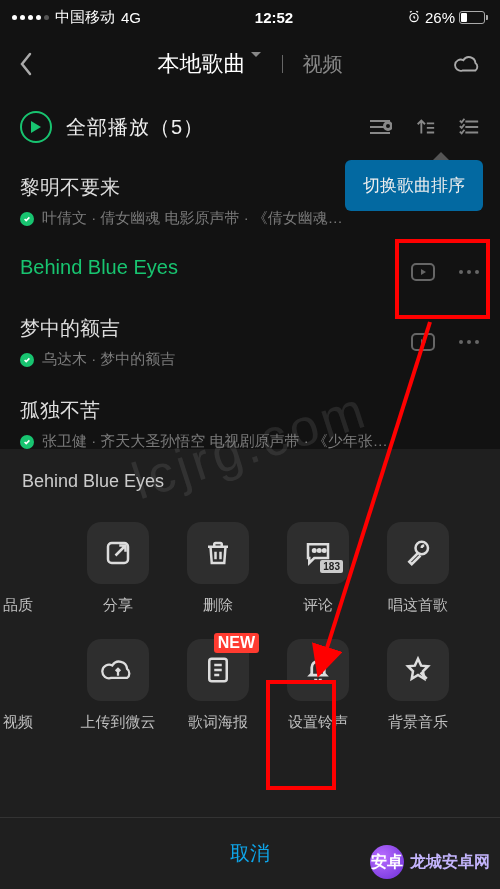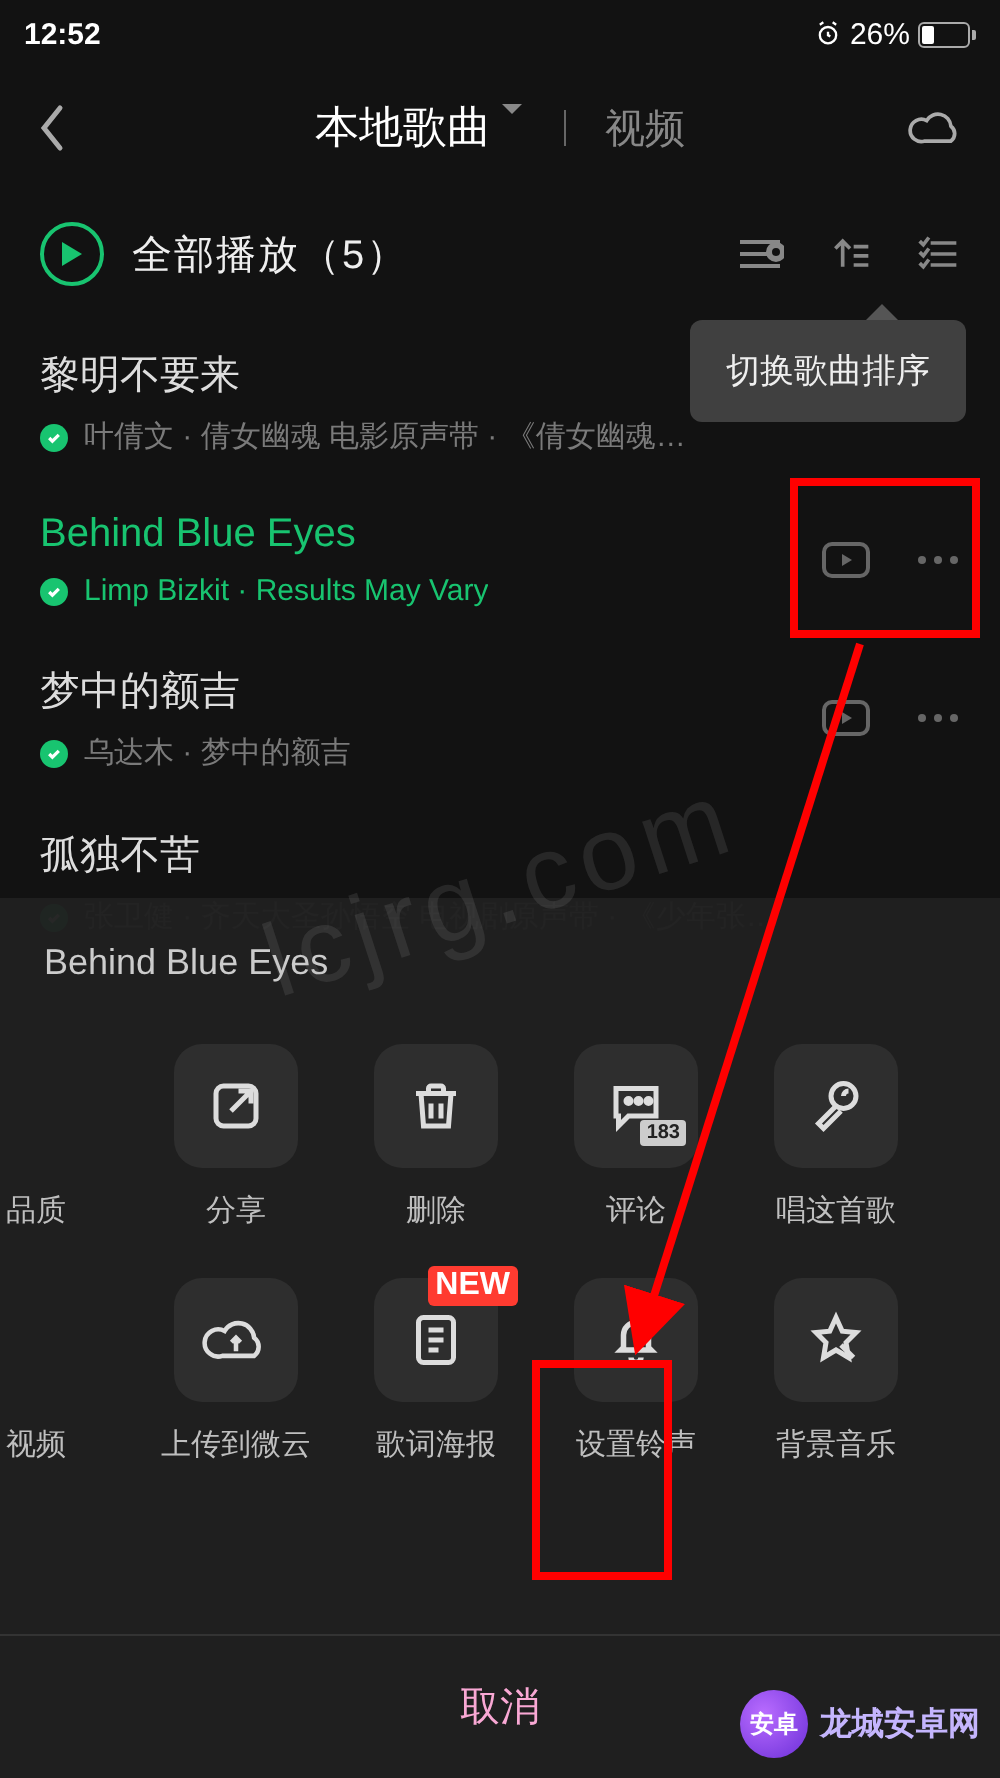--- a/index.html
+++ b/index.html
@@ -39,49 +39,60 @@
   .song-main { flex: 1; min-width: 0; }
   .song-title { font-size: 20px; color: #ddd; margin-bottom: 8px; white-space: nowrap; overflow: hidden; text-overflow: ellipsis; }
   .song-title.active { color: #18c470; }
   .song-sub { font-size: 15px; color: #7a7a7a; display: flex; align-items: center; gap: 8px; white-space: nowrap; overflow: hidden; }
   .song-sub.active { color: #18c470; }
   .song-check { width: 14px; height: 14px; background: #18c470; border-radius: 50%; flex-shrink: 0; display: inline-flex; align-items: center; justify-content: center; }
   .song-sub-text { overflow: hidden; text-overflow: ellipsis; }
   .song-actions { display: flex; align-items: center; gap: 22px; color: #666; flex-shrink: 0; }
 
   
-  .sort-tip { position: absolute; left: 345px; top: 160px; background: #404040; color: #eee; font-size: 17px; padding: 14px 18px; border-radius: 6px; z-index: 5; }
+  .sort-tip { position: absolute; left: 345px; top: 160px; background: #0369a1; color: #eee; font-size: 17px; padding: 14px 18px; border-radius: 6px; z-index: 5; }
   .sort-tip::before { content: ""; position: absolute; top: -8px; right: 34px; border: 8px solid transparent; border-bottom-color: #555; border-top: 0; }
 
   
   .sheet-backdrop { position: absolute; left: 0; right: 0; top: 449px; bottom: 0; background: rgba(32,32,32,0.97); }
   .sheet-title { font-size: 18px; color: #ccc; padding: 22px 22px 30px 22px; }
   .sheet-rows-wrap { overflow: hidden; }
   .sheet-row { display: flex; padding: 0 0 24px 0; margin-left: -32px; }
   .sheet-item { width: 100px; flex-shrink: 0; display: flex; flex-direction: column; align-items: center; gap: 12px; }
   .sheet-icon { width: 62px; height: 62px; background: #2e2e2e; border-radius: 14px; display: flex; align-items: center; justify-content: center; color: #ddd; position: relative; }
   .sheet-label { font-size: 15px; color: #bfbfbf; text-align: center; white-space: nowrap; }
   .sheet-badge { position: absolute; top: 6px; right: 6px; background: #ccc; color: #222; font-size: 10px; padding: 1px 3px; border-radius: 2px; font-weight: 600; margin-top: 32px; }
   .sheet-new { position: absolute; top: -6px; right: -10px; background: #ff3b30; color: #fff; font-size: 16px; font-weight: 700; padding: 1px 4px; border-radius: 3px; }
-  .sheet-cancel { text-align: center; font-size: 20px; color: #f9a8d4; padding: 22px 0; border-top: 1px solid #333; position: absolute; bottom: 0; left: 0; right: 0; }
+  .sheet-cancel { text-align: center; font-size: 20px; color: #0ea5e9; padding: 22px 0; border-top: 1px solid #333; position: absolute; bottom: 0; left: 0; right: 0; }
 
   
   .hl-box { position: absolute; border: 4px solid #ff0000; z-index: 20; pointer-events: none; }
   .arrow-svg { position: absolute; z-index: 19; pointer-events: none; }
 
   
   .wm-center { position: absolute; left: 50%; top: 50%; transform: translate(-50%,-50%) rotate(-18deg); font-size: 52px; color: rgba(170,170,170,0.14); letter-spacing: 4px; pointer-events: none; z-index: 3; }
   .wm-logo { position: absolute; right: 10px; bottom: 10px; display: flex; align-items: center; gap: 6px; z-index: 40; }
-  .wm-logo-circle { width: 34px; height: 34px; border-radius: 50%; background: radial-gradient(circle at 35% 35%, #b96cff, #6b2fd8); display: flex; align-items: center; justify-content: center; color: #fff; font-size: 12px; font-weight: 700; }
+  .wm-logo-circle { width: 34px; height: 34px; border-radius: 50%; background: radial-gradient(circle at 35% 35%, #b96cff, #6b2fd8); display: flex; align-items: center; justify-content: center; color: #fff; font-size: 16px; font-weight: 700; }
   .wm-logo-text { font-size: 16px; color: #c4b5fd; font-weight: 600; }
 </style>
 </head>
 <body>
 
 <div class="status-bar">
+  <div class="status-left">
+    <span class="status-dots">
+        <span></span>
+        <span></span>
+        <span></span>
+        <span></span>
+        <span style="background:#555"></span>
+      </span>
+    <span>中国移动</span>
+    <span>4G</span>
+  </div>
   <div class="status-center">12:52</div>
   <div class="status-right">
     <span>
         <svg width="14" height="14" viewBox="0 0 24 24" fill="none" stroke="#fff" stroke-width="2">
           <circle cx="12" cy="13" r="7"></circle>
           <path d="M12 10v3l2 1M5 4l3-2M19 4l-3-2"></path>
         </svg>
       </span>
     <span>26%</span>
     <span class="battery">
@@ -160,28 +171,20 @@
           </svg>
         </span>
         <span class="song-sub-text">叶倩文 · 倩女幽魂 电影原声带 · 《倩女幽魂…</span>
       </div>
   </div>
 </div>
 
 <div class="song">
   <div class="song-main">
     <div class="song-title active">Behind Blue Eyes</div>
-    <div class="song-sub active">
-        <span class="song-check">
-          <svg width="8" height="8" viewBox="0 0 10 10" stroke="#fff" stroke-width="2" fill="none">
-            <path d="M2 5l2 2 4-4"></path>
-          </svg>
-        </span>
-        <span class="song-sub-text">Limp Bizkit · Results May Vary</span>
-      </div>
   </div>
   <div class="song-actions">
     <span>
         <svg width="26" height="20" viewBox="0 0 26 20" fill="none" stroke="#666" stroke-width="2">
           <rect x="2" y="2" width="22" height="16" rx="4"></rect>
           <path d="M11 7v6l5-3z" fill="#666" stroke="none"></path>
         </svg>
       </span>
     <span>
         <svg width="22" height="6" viewBox="0 0 22 6" fill="#666">

